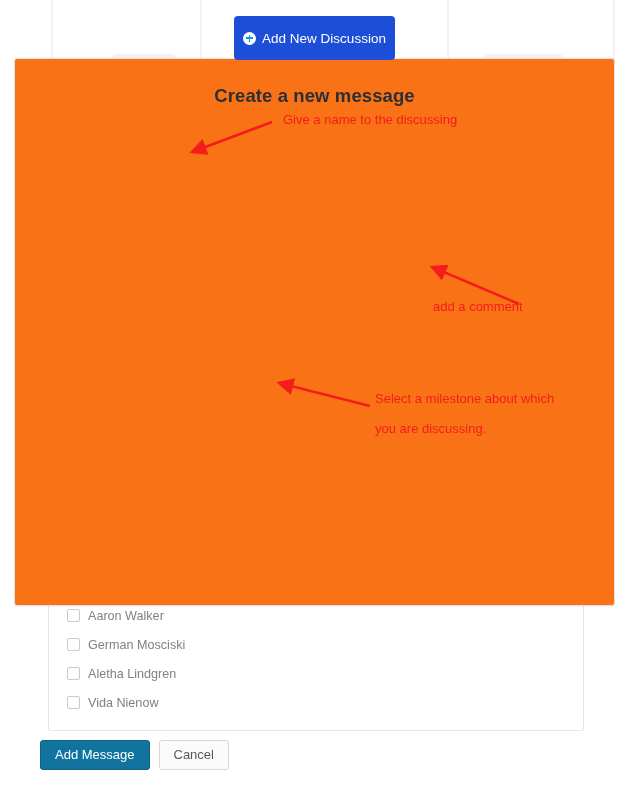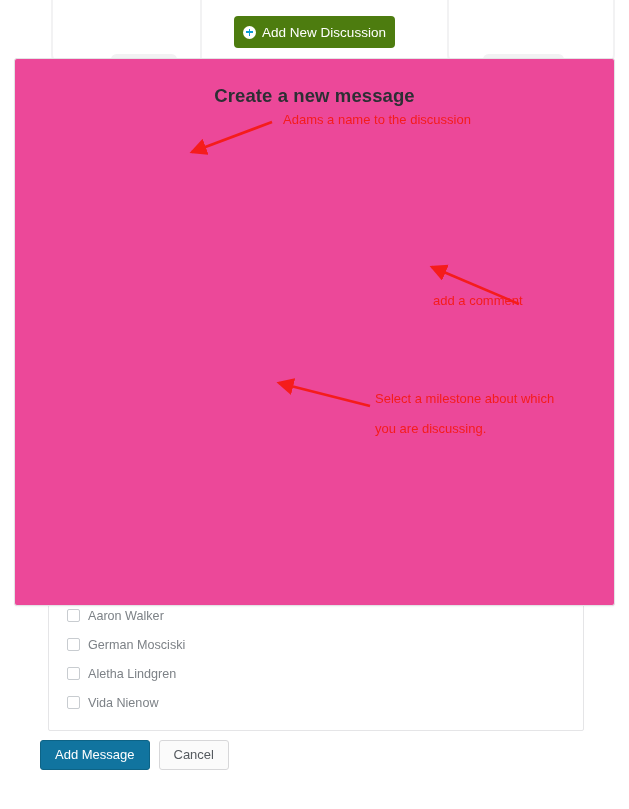--- a/index.html
+++ b/index.html
@@ -31,22 +31,22 @@
     position: absolute;
     background: #f2f2f3;
     border-radius: 7px;
     height: 11px;
   }
 
   
   .add-discussion-btn {
     position: absolute;
     left: 234px; top: 16px;
-    width: 161px; height: 32px;
-    background: #4d7c0f;
+    width: 161px; height: 44px;
+    background: #1d4ed8;
     border: none;
     border-radius: 4px;
     color: #ffffff;
     font-size: 13.5px;
     font-family: "Liberation Sans", sans-serif;
     cursor: pointer;
     display: flex;
     align-items: center;
     justify-content: center;
     gap: 6px;
@@ -68,21 +68,21 @@
     background: #0b9dd7;
   }
   .plus-circle::before { left: 3px; top: 5.8px; width: 7px; height: 1.8px; }
   .plus-circle::after  { top: 3px; left: 5.6px; height: 7px; width: 1.8px; }
 
   
   .panel {
     position: absolute;
     left: 14px; top: 58px;
     width: 601px; height: 548px;
-    background: #ec4899;
+    background: #f97316;
     border: 1px solid #e3e3e5;
     border-radius: 3px;
     box-shadow: 0 1px 2px rgba(0,0,0,0.045);
     z-index: 3;
   }
 
   .panel-title {
     position: absolute;
     left: 0; top: 26px; width: 100%;
     text-align: center;
@@ -486,18 +486,18 @@
     <defs>
       <marker id="ah" markerWidth="7" markerHeight="7" refX="5.6" refY="3.3" orient="auto">
         <path d="M0,0 L6.6,3.3 L0,6.6 z" fill="#f51c1c"></path>
       </marker>
     </defs>
     <line x1="272" y1="122" x2="192" y2="152" stroke="#f51c1c" stroke-width="2.6" marker-end="url(#ah)"></line>
     <line x1="519" y1="304" x2="432" y2="267" stroke="#f51c1c" stroke-width="2.6" marker-end="url(#ah)"></line>
     <line x1="370" y1="406" x2="279" y2="383" stroke="#f51c1c" stroke-width="2.6" marker-end="url(#ah)"></line>
   </svg>
 
-  <div class="anno" style="left:283px; top:111px;">Adams a name to the discussion</div>
-  <div class="anno" style="left:433px; top:292px;">add a comment</div>
+  <div class="anno" style="left:283px; top:111px;">Give a name to the discussing</div>
+  <div class="anno" style="left:433px; top:298px;">add a comment</div>
   <div class="anno" style="left:375px; top:390px;text-align:center;">Select a milestone about which</div>
   <div class="anno" style="left:375px; top:420px;">you are discussing.</div>
 
 </div>
 
 </body></html>

